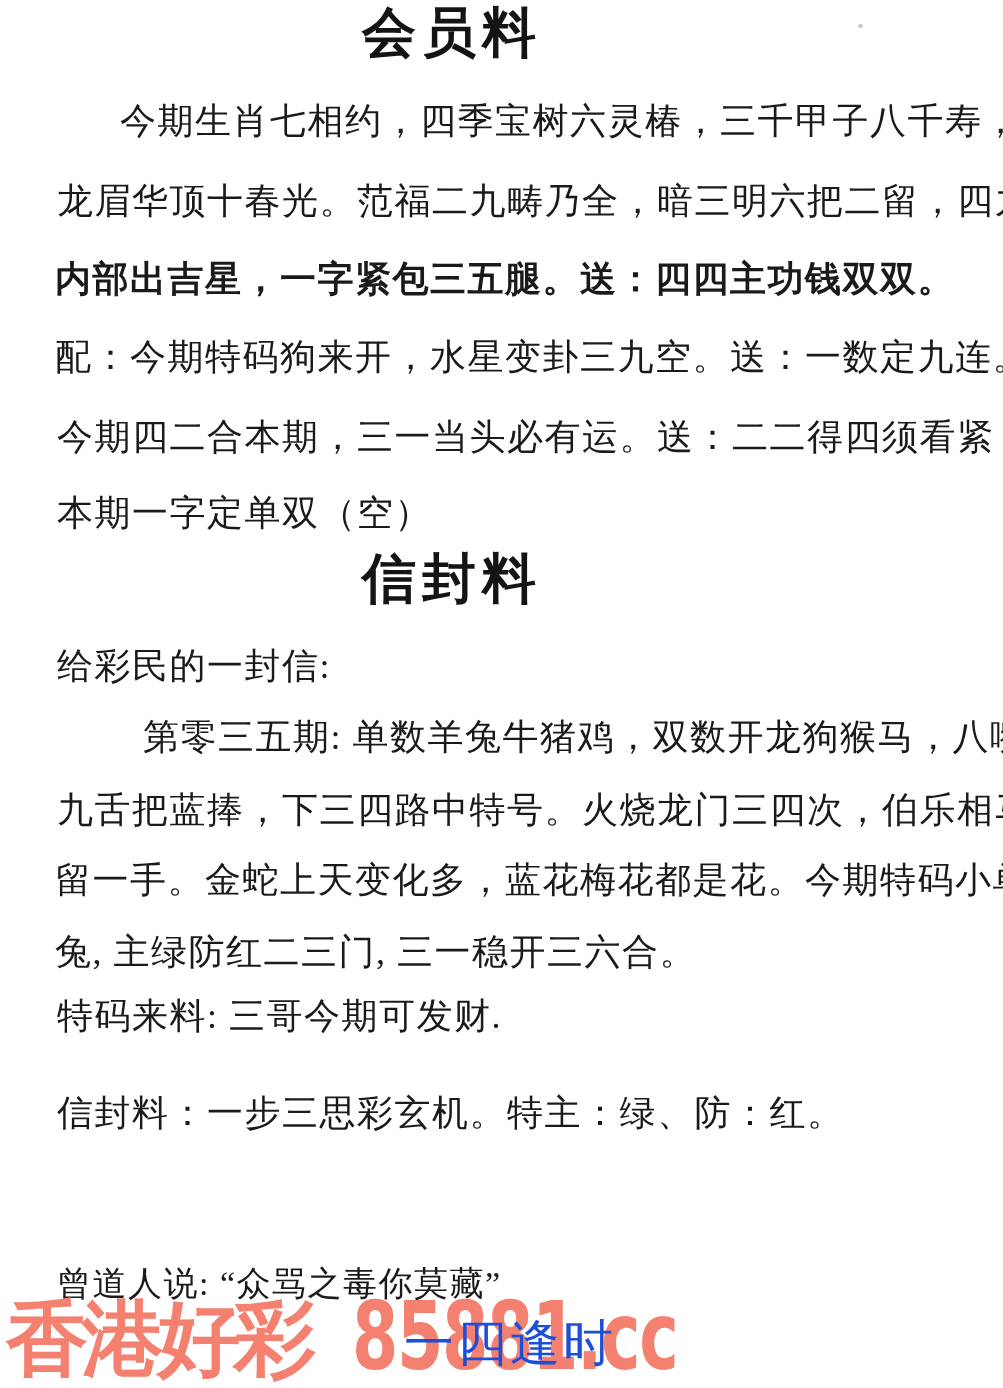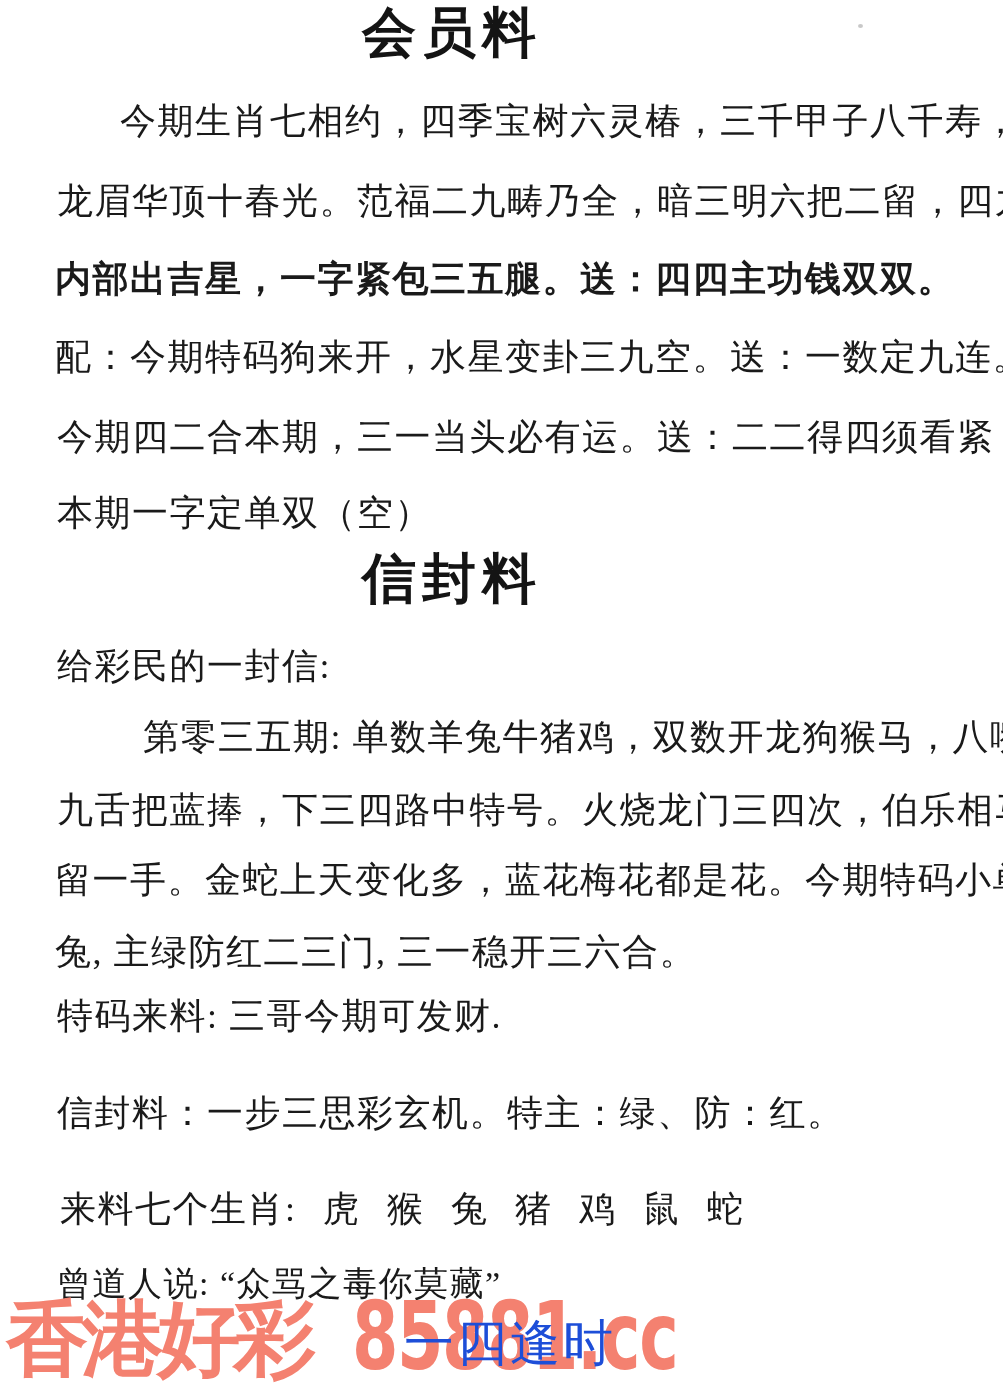--- a/index.html
+++ b/index.html
@@ -94,21 +94,20 @@
 
   <div class="line" style="left:143px;top:717px;">第零三五期: 单数羊兔牛猪鸡，双数开龙狗猴马，八嘴</div>
   <div class="line" style="left:57px;top:790px;">九舌把蓝捧，下三四路中特号。火烧龙门三四次，伯乐相马</div>
   <div class="line" style="left:55px;top:860px;">留一手。金蛇上天变化多，蓝花梅花都是花。今期特码小单</div>
   <div class="line" style="left:55px;top:932px;text-align:center;">兔, 主绿防红二三门, 三一稳开三六合。</div>
 
   <div class="line" style="left:57px;top:968px;margin-top:28px;">特码来料: 三哥今期可发财.</div>
 
   <div class="line" style="left:57px;top:1077px;margin-top:16px;">信封料：一步三思彩玄机。特主：绿、防：红。</div>
 
-  <div class="line zodiac" style="left:60px;top:1189px;">来料七个生肖: 虎 猴 兔 猪 鸡 鼠 蛇</div>
 
   <div class="line" style="left:57px;top:1264px;font-size:34px;">曾道人说: “众骂之毒你莫藏”</div>
 
   <div class="watermark">
     <span class="wm-cjk">香港好彩</span>
     <span class="wm-latin">85881.cc</span>
   </div>
 
   <div class="overlay-text">一四逢时</div>
 

